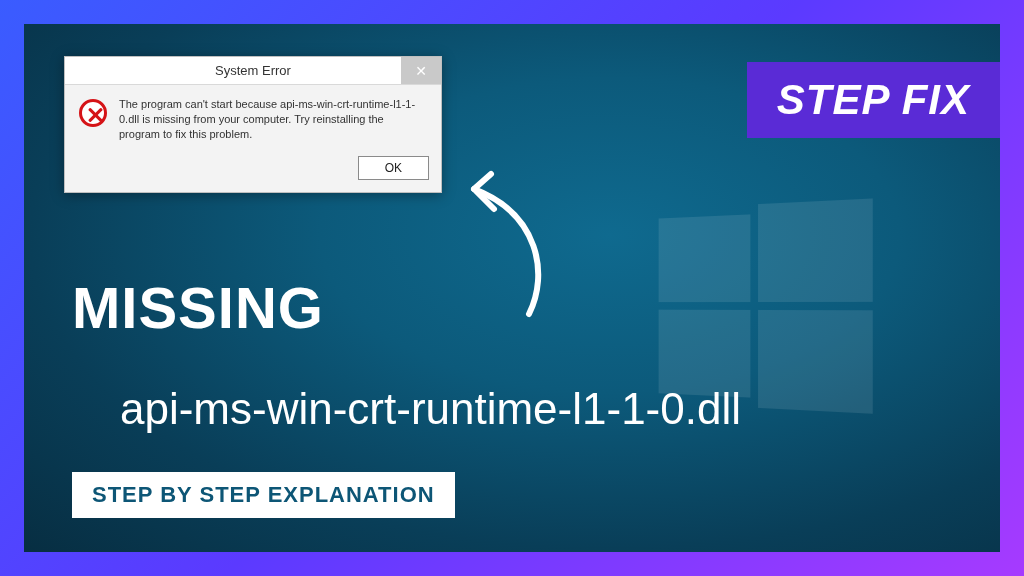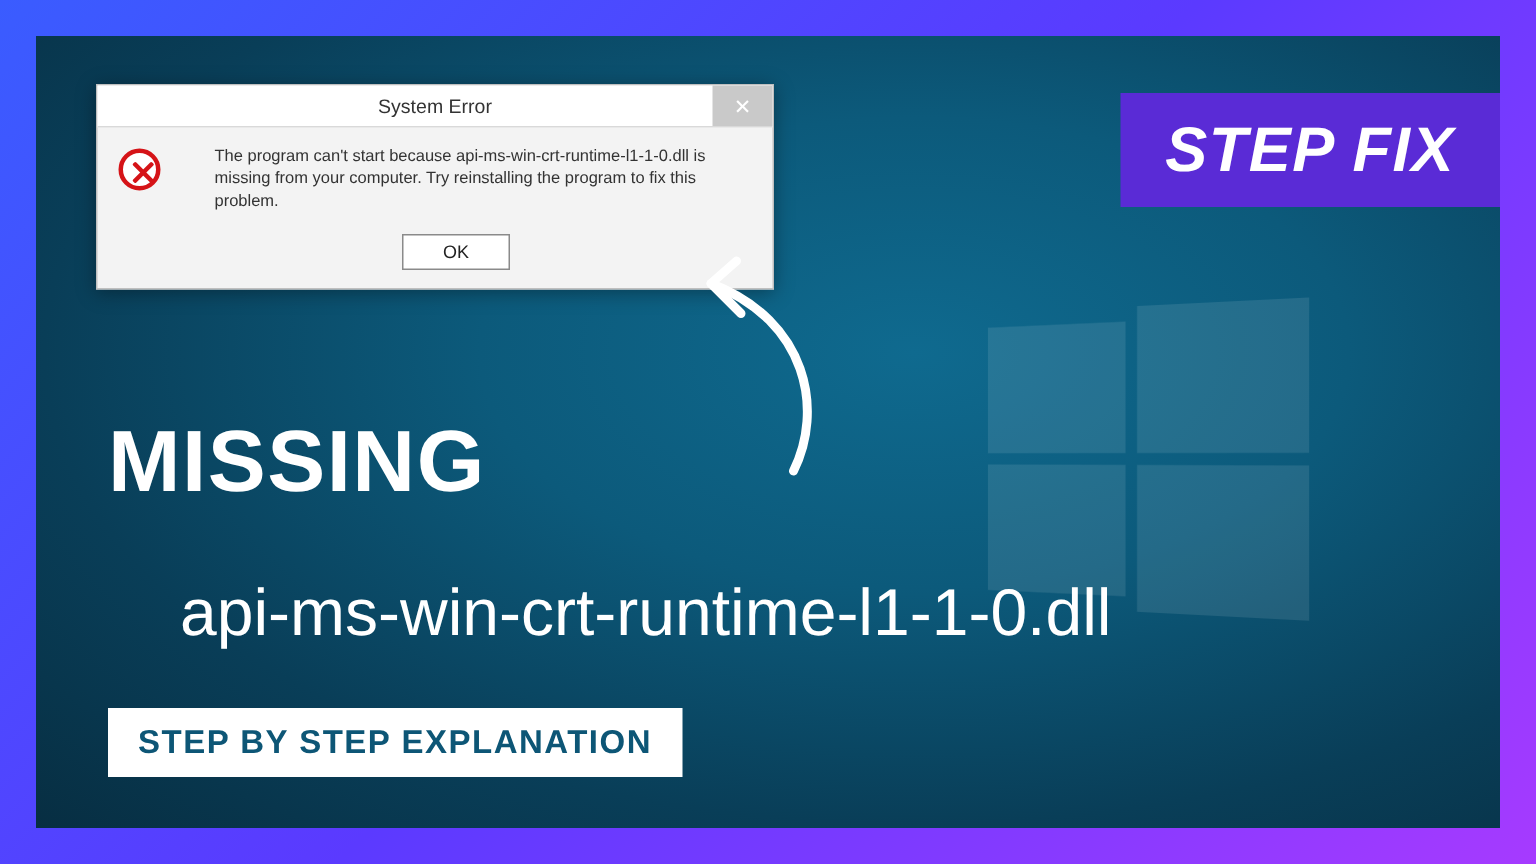--- a/index.html
+++ b/index.html
@@ -41,21 +41,21 @@
     font-weight: 900;
     font-size: 42px;
     letter-spacing: 1px;
     padding: 14px 30px 14px 30px;
   }
 
   
   .dialog {
     position: absolute;
     left: 40px; top: 32px;
-    width: 452px;
+    width: 378px;
     background: #f3f3f3;
     border: 1px solid #bfbfbf;
     box-shadow: 0 2px 12px rgba(0,0,0,0.35);
   }
   .titlebar {
     display: flex; align-items: center; justify-content: center;
     height: 28px;
     background: #ffffff;
     border-bottom: 1px solid #d9d9d9;
     position: relative;
@@ -78,23 +78,23 @@
     border: 3px solid #d51317;
     position: relative;
     margin-top: 2px;
   }
   .err-icon::before, .err-icon::after {
     content: ""; position: absolute; left: 12px; top: 4px;
     width: 3px; height: 18px; background: #d51317; border-radius: 1px;
   }
   .err-icon::before { transform: rotate(45deg); }
   .err-icon::after  { transform: rotate(-45deg); }
-  .err-msg { font-size: 11px; line-height: 1.35; color: #333; margin-left: 24px; }
+  .err-msg { font-size: 11px; line-height: 1.35; color: #333; }
   .dialog-footer {
-    display: flex; justify-content: center;
+    display: flex; justify-content: flex-end;
     padding: 6px 12px 12px 12px;
     margin-left: 28px;
   }
   .ok-btn {
     font-size: 12px; color: #222;
     background: #fff;
     border: 1px solid #8a8a8a;
     padding: 4px 26px;
     cursor: pointer;
   }

